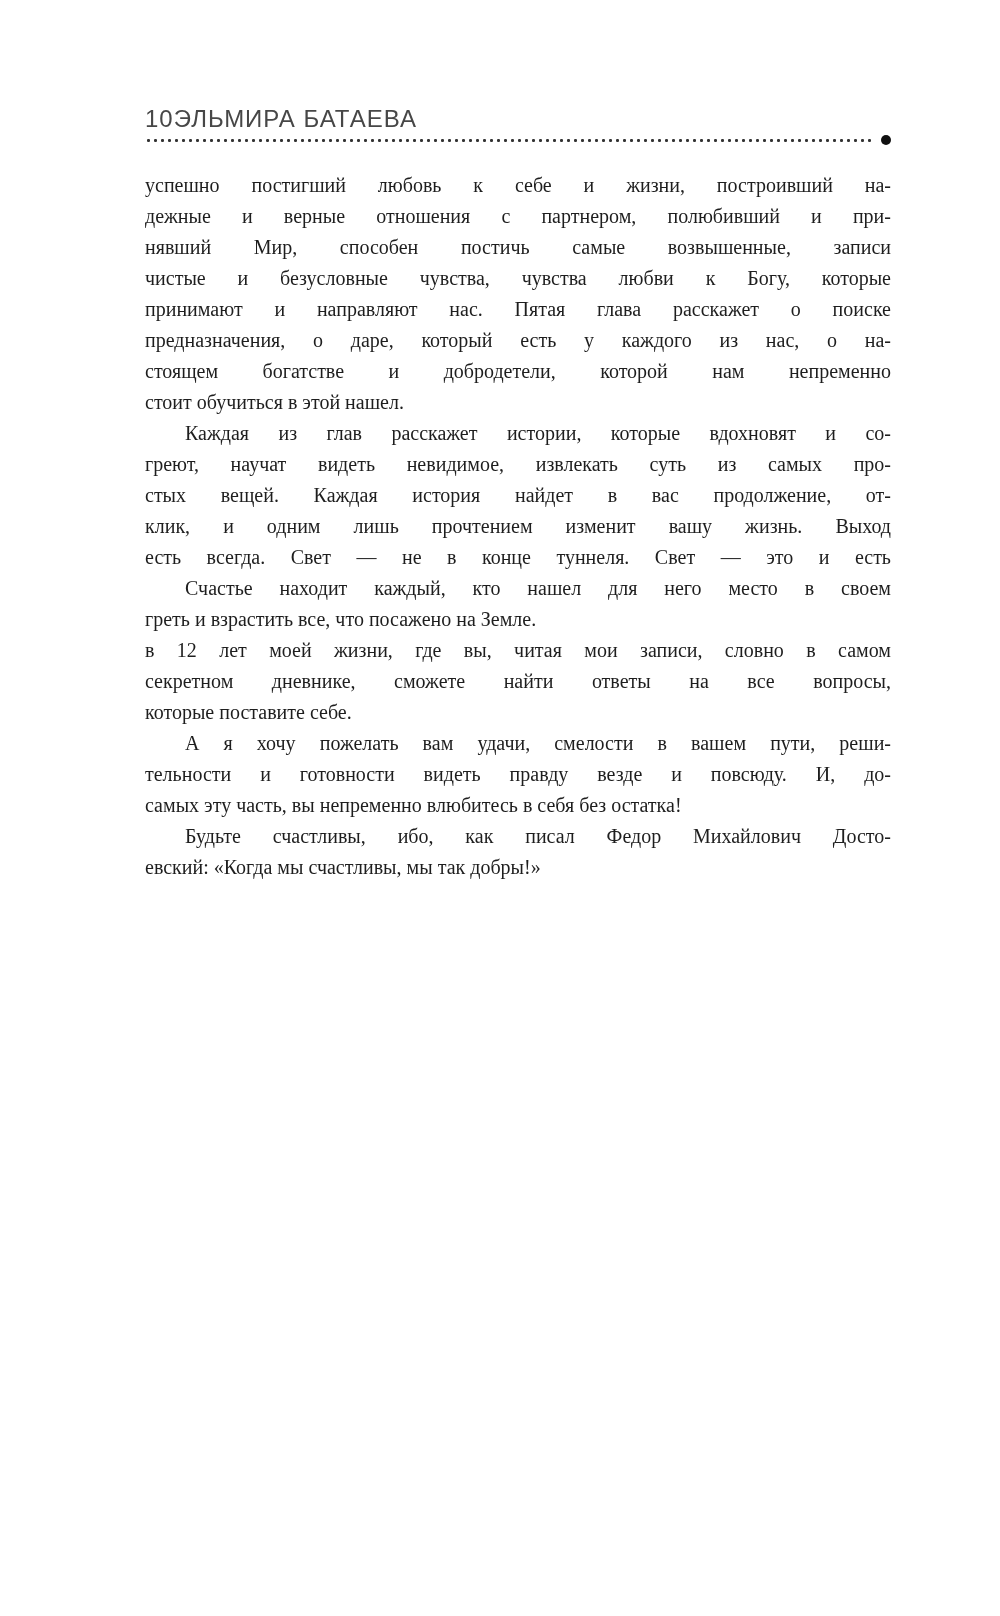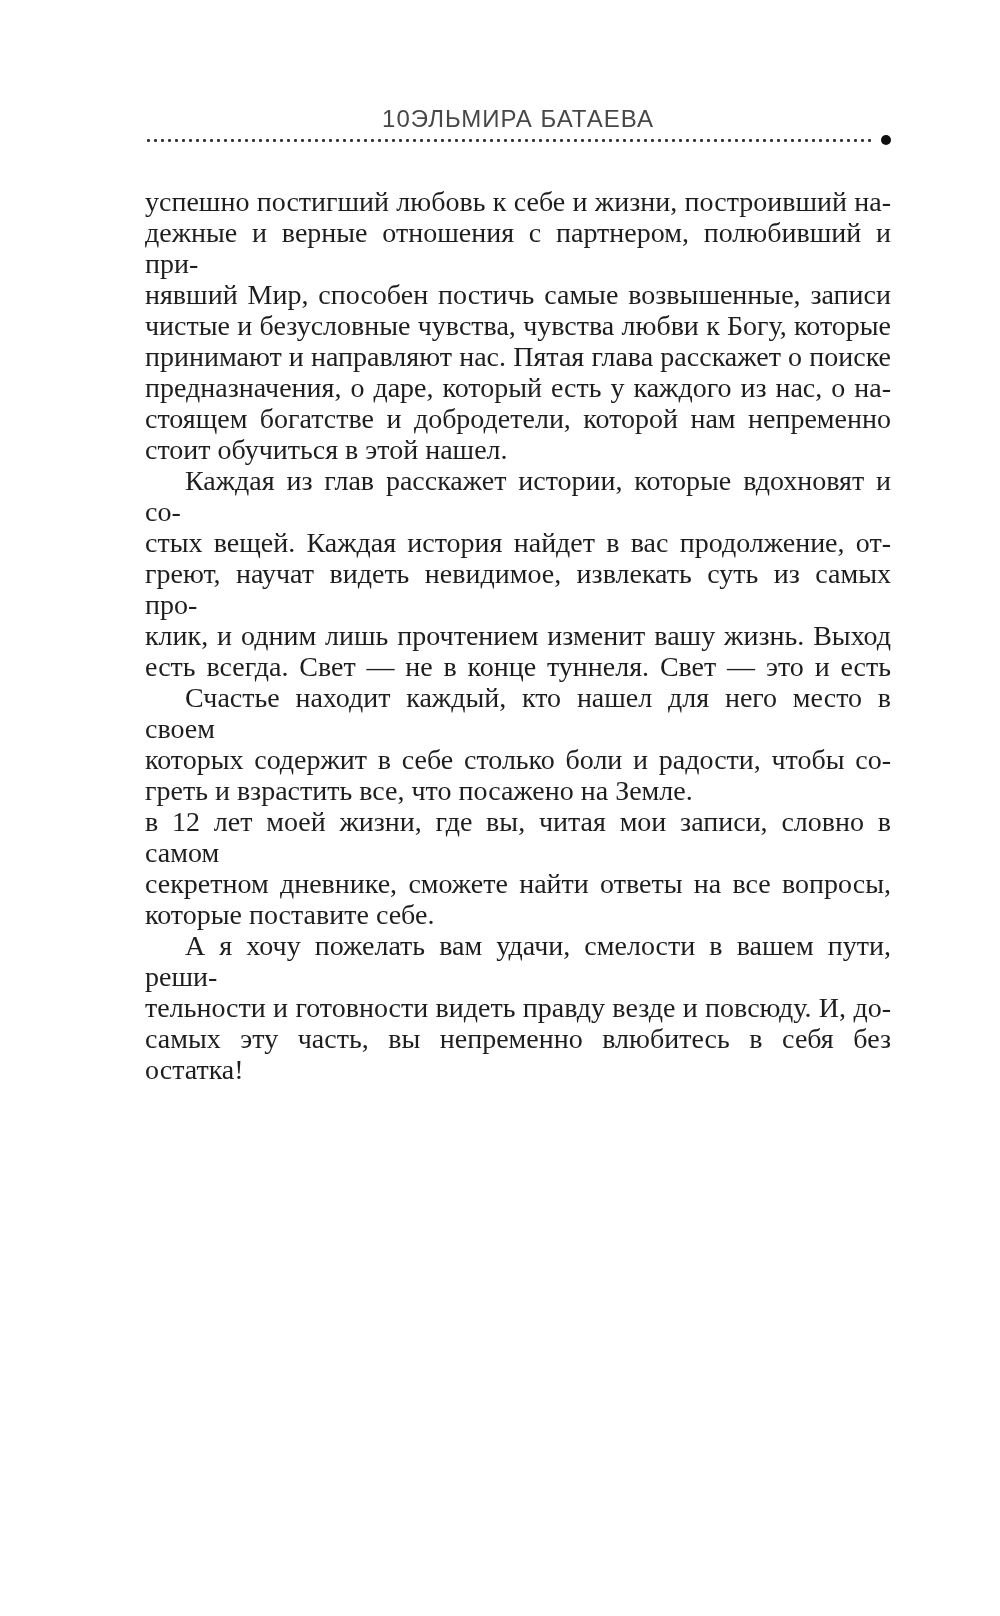--- a/index.html
+++ b/index.html
@@ -11,21 +11,21 @@
     overflow: hidden;
   }
   .inner {
     position: absolute;
     left: 145px;
     top: 0;
     width: 746px;
   }
   .header {
     display: flex;
-    justify-content: center;
+    justify-content: flex-start;
     align-items: baseline;
     padding-top: 106px;
     font-family: "Liberation Sans", sans-serif;
     color: #474747;
   }
   .page-num {
     font-size: 24px;
     line-height: 26px;
     letter-spacing: 1px;
   }
@@ -54,23 +54,23 @@
   .rule-end {
     position: absolute;
     right: 0;
     top: 0;
     width: 10px;
     height: 10px;
     border-radius: 50%;
     background: #101010;
   }
   .content {
-    margin-top: 40px;
+    margin-top: 24px;
     font-family: "Liberation Serif", "DejaVu Serif", serif;
-    font-size: 28px;
+    font-size: 20px;
     line-height: 31px;
     color: #1e1e1e;
   }
   .para { margin: 0; }
   .line {
     text-align: justify;
     text-align-last: justify;
     white-space: normal;
   }
   .line.last { text-align-last: left; }
@@ -95,35 +95,38 @@
           <div class="line">дежные и верные отношения с партнером, полюбивший и при-</div>
           <div class="line">нявший Мир, способен постичь самые возвышенные, записи</div>
           <div class="line">чистые и безусловные чувства, чувства любви к Богу, которые</div>
           <div class="line">принимают и направляют нас. Пятая глава расскажет о поиске</div>
           <div class="line">предназначения, о даре, который есть у каждого из нас, о на-</div>
           <div class="line">стоящем богатстве и добродетели, которой нам непременно</div>
           <div class="line last">стоит обучиться в этой нашел.</div>
         </div>
         <div class="para indent">
           <div class="line first">Каждая из глав расскажет истории, которые вдохновят и со-</div>
+          <div class="line">греют, научат видеть невидимое, извлекать суть из самых про-</div>
           <div class="line">стых вещей. Каждая история найдет в вас продолжение, от-</div>
-          <div class="line">греют, научат видеть невидимое, извлекать суть из самых про-</div>
           <div class="line">клик, и одним лишь прочтением изменит вашу жизнь. Выход</div>
           <div class="line">есть всегда. Свет — не в конце туннеля. Свет — это и есть</div>
         </div>
         <div class="para indent">
           <div class="line first">Счастье находит каждый, кто нашел для него место в своем</div>
-          <div class="line">которых содержит в себе столько боли и радости, чтобы со-</div>
           <div class="line last">греть и взрастить все, что посажено на Земле.</div>
         </div>
         <div class="para indent">
           <div class="line">в 12 лет моей жизни, где вы, читая мои записи, словно в самом</div>
           <div class="line">секретном дневнике, сможете найти ответы на все вопросы,</div>
           <div class="line last">которые поставите себе.</div>
         </div>
         <div class="para indent">
           <div class="line first">А я хочу пожелать вам удачи, смелости в вашем пути, реши-</div>
           <div class="line">тельности и готовности видеть правду везде и повсюду. И, до-</div>
           <div class="line last">самых эту часть, вы непременно влюбитесь в себя без остатка!</div>
         </div>
+        <div class="para indent">
+          <div class="line first">Будьте счастливы, ибо, как писал Федор Михайлович Досто-</div>
+          <div class="line last">евский: «Когда мы счастливы, мы так добры!»</div>
+        </div>
       </div>
   </div>
 </div>
 
 </body></html>

